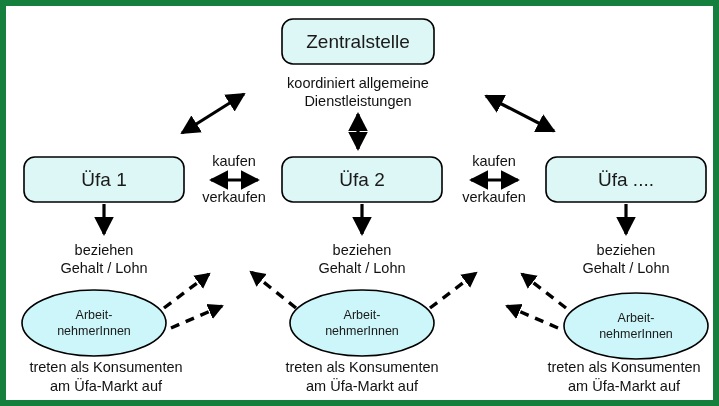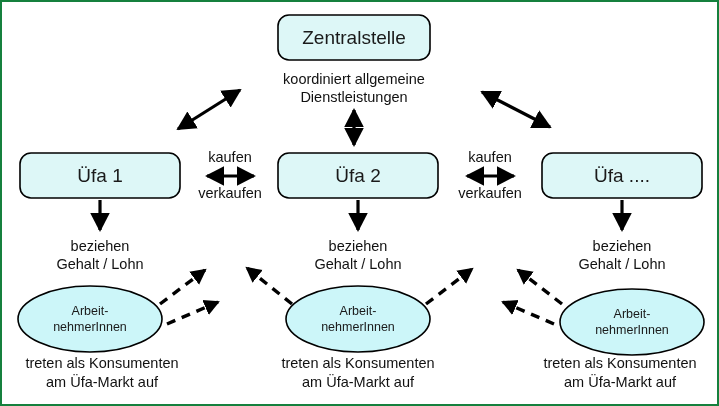--- a/index.html
+++ b/index.html
@@ -8,21 +8,21 @@
     background: #ffffff;
   }
   body {
     font-family: "Liberation Sans", sans-serif;
   }
   #canvas {
     position: relative;
     width: 719px;
     height: 406px;
     background: #ffffff;
-    border: 2px solid #15803d;
+    border: 6px solid #15803d;
     box-sizing: border-box;
     overflow: hidden;
   }
   #diagram-svg {
     position: absolute;
     left: 0;
     top: 0;
     width: 715px;
     height: 402px;
     display: block;

